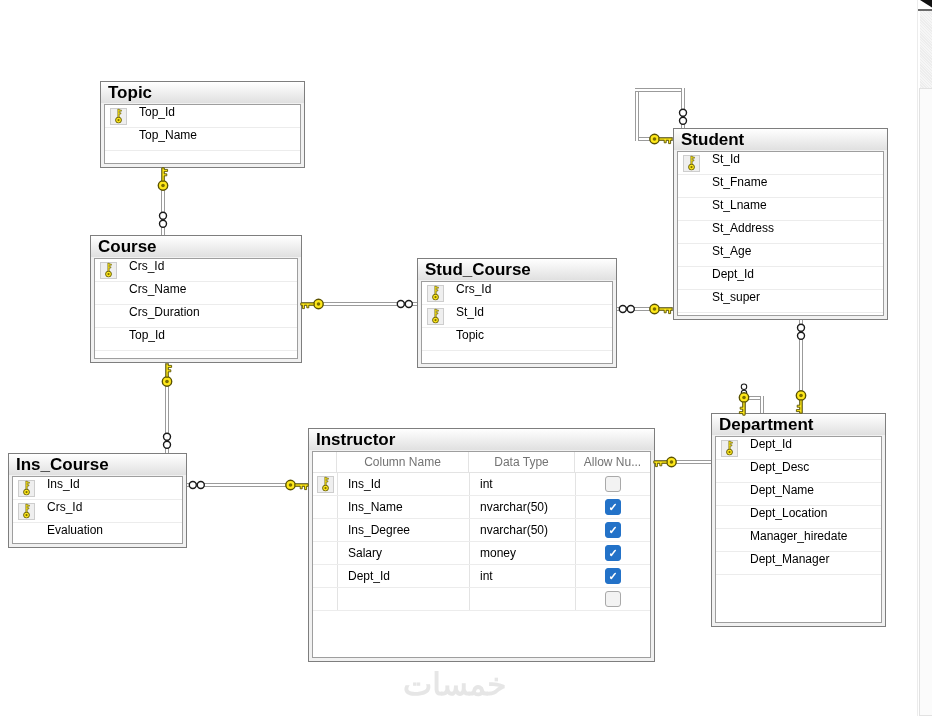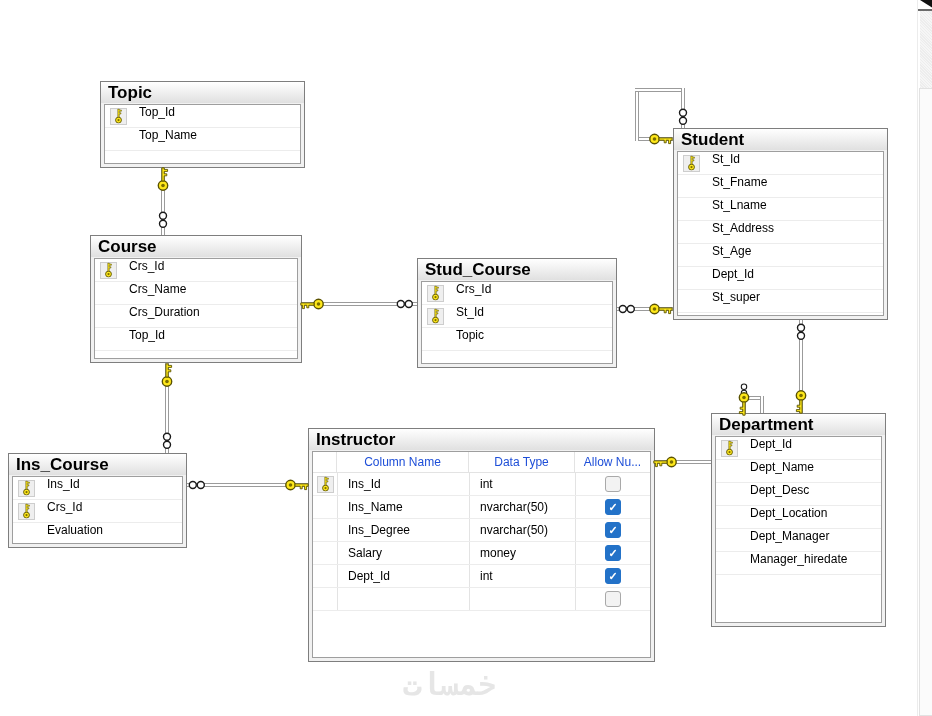--- a/index.html
+++ b/index.html
@@ -14,21 +14,21 @@
             background:#fff;overflow:hidden}
   .trow{height:22px;border-bottom:1px solid #ececec;display:flex;align-items:flex-start}
   .gut{width:26px;flex:0 0 26px;height:100%;display:flex;align-items:center;justify-content:center}
   .keybox{width:17px;height:17px;background:#efefef;border:1px solid #cdcdcd;box-sizing:border-box;
           display:flex;align-items:center;justify-content:center}
   .keybox svg{transform:rotate(-90deg)}
   .collabel{font-size:12px;color:#000;padding-left:8px;white-space:nowrap}
 
   
   .ghead{display:flex;height:20px;align-items:center;border-bottom:1px solid #e3e3e3}
-  .gh{font-size:12px;color:#1d4ed8;text-align:center;box-sizing:border-box}
+  .gh{font-size:12px;color:#737373;text-align:center;box-sizing:border-box}
   .ggut{width:24px;flex:0 0 24px;height:100%;border-right:1px solid #e3e3e3;
         display:flex;align-items:center;justify-content:center}
   .gc1{width:132px;flex:0 0 132px;height:100%;border-right:1px solid #e3e3e3;box-sizing:border-box;
        display:flex;align-items:center}
   .gc2{width:106px;flex:0 0 106px;height:100%;border-right:1px solid #e3e3e3;box-sizing:border-box;
        display:flex;align-items:center}
   .gc3{flex:1;height:100%;display:flex;align-items:center;justify-content:center}
   .ghead .gc1,.ghead .gc2,.ghead .gc3{justify-content:center}
   .grow{display:flex;height:22px;border-bottom:1px solid #ececec;align-items:stretch}
   .gtext{font-size:12px;color:#000;padding-left:10px;white-space:nowrap}
@@ -54,21 +54,21 @@
         border-left:1px solid #ececec;box-sizing:border-box}
   .sb-wedge{position:absolute;left:2px;top:0;width:13px;height:8px;background:#111;
             clip-path:polygon(100% 0,0 0,100% 100%)}
   .sb-line{position:absolute;left:0;top:9px;width:15px;height:2px;background:#6b6b6b}
   .sb-track{position:absolute;left:2px;top:11px;width:13px;height:77px;background:#f1f1f1;
             background-image:repeating-linear-gradient(45deg,#ededed 0 1px,#f6f6f6 1px 2px)}
   .sb-thumb{position:absolute;left:1px;top:88px;width:14px;height:628px;background:#fbfbfb;
             border:1px solid #e2e2e2;box-sizing:border-box}
 
   
-  .wm{position:absolute;left:403px;top:666px;font-family:Liberation Mono, monospace;
+  .wm{position:absolute;left:403px;top:666px;font-family:Liberation Sans, sans-serif;
       font-size:31px;font-weight:bold;color:#e6e6e6;letter-spacing:4px;direction:rtl}
 </style>
 </head>
 <body>
 
 <svg width="0" height="0" style="position:absolute" aria-hidden="true">
   <defs>
     <g id="key-glyph">
       <circle cx="5.5" cy="6" r="4.7" fill="#ffe81a" stroke="#5a5200" stroke-width="1.4"></circle>
       <circle cx="5.5" cy="6" r="1.8" fill="#7c6f00"></circle>
@@ -330,61 +330,61 @@
       <span class="collabel">Dept_Id</span>
     </div>
     <div class="trow">
       <span class="gut">
         <span class="keybox" style="visibility: hidden;">
           <svg width="16" height="8" viewBox="0 0 24 12">
               <use href="#key-glyph"></use>
             </svg>
           </span>
         </span>
+      <span class="collabel">Dept_Desc</span>
+    </div>
+    <div class="trow">
+      <span class="gut">
+        <span class="keybox" style="visibility: hidden;">
+          <svg width="16" height="8" viewBox="0 0 24 12">
+              <use href="#key-glyph"></use>
+            </svg>
+          </span>
+        </span>
       <span class="collabel">Dept_Name</span>
     </div>
     <div class="trow">
       <span class="gut">
         <span class="keybox" style="visibility: hidden;">
           <svg width="16" height="8" viewBox="0 0 24 12">
               <use href="#key-glyph"></use>
             </svg>
           </span>
         </span>
-      <span class="collabel">Dept_Desc</span>
-    </div>
-    <div class="trow">
-      <span class="gut">
-        <span class="keybox" style="visibility: hidden;">
-          <svg width="16" height="8" viewBox="0 0 24 12">
-              <use href="#key-glyph"></use>
-            </svg>
-          </span>
-        </span>
       <span class="collabel">Dept_Location</span>
     </div>
     <div class="trow">
       <span class="gut">
         <span class="keybox" style="visibility: hidden;">
           <svg width="16" height="8" viewBox="0 0 24 12">
               <use href="#key-glyph"></use>
             </svg>
           </span>
         </span>
+      <span class="collabel">Manager_hiredate</span>
+    </div>
+    <div class="trow">
+      <span class="gut">
+        <span class="keybox" style="visibility: hidden;">
+          <svg width="16" height="8" viewBox="0 0 24 12">
+              <use href="#key-glyph"></use>
+            </svg>
+          </span>
+        </span>
       <span class="collabel">Dept_Manager</span>
-    </div>
-    <div class="trow">
-      <span class="gut">
-        <span class="keybox" style="visibility: hidden;">
-          <svg width="16" height="8" viewBox="0 0 24 12">
-              <use href="#key-glyph"></use>
-            </svg>
-          </span>
-        </span>
-      <span class="collabel">Manager_hiredate</span>
     </div>
   </div>
 </div>
 
 <div class="tbl" style="left:308px;top:428px;width:347px;height:234px">
   <div class="tbl-title">Instructor</div>
   <div class="tbl-body">
     <div class="ghead">
       <span class="ggut gh"></span>
       <span class="gc1 gh">Column Name</span>

